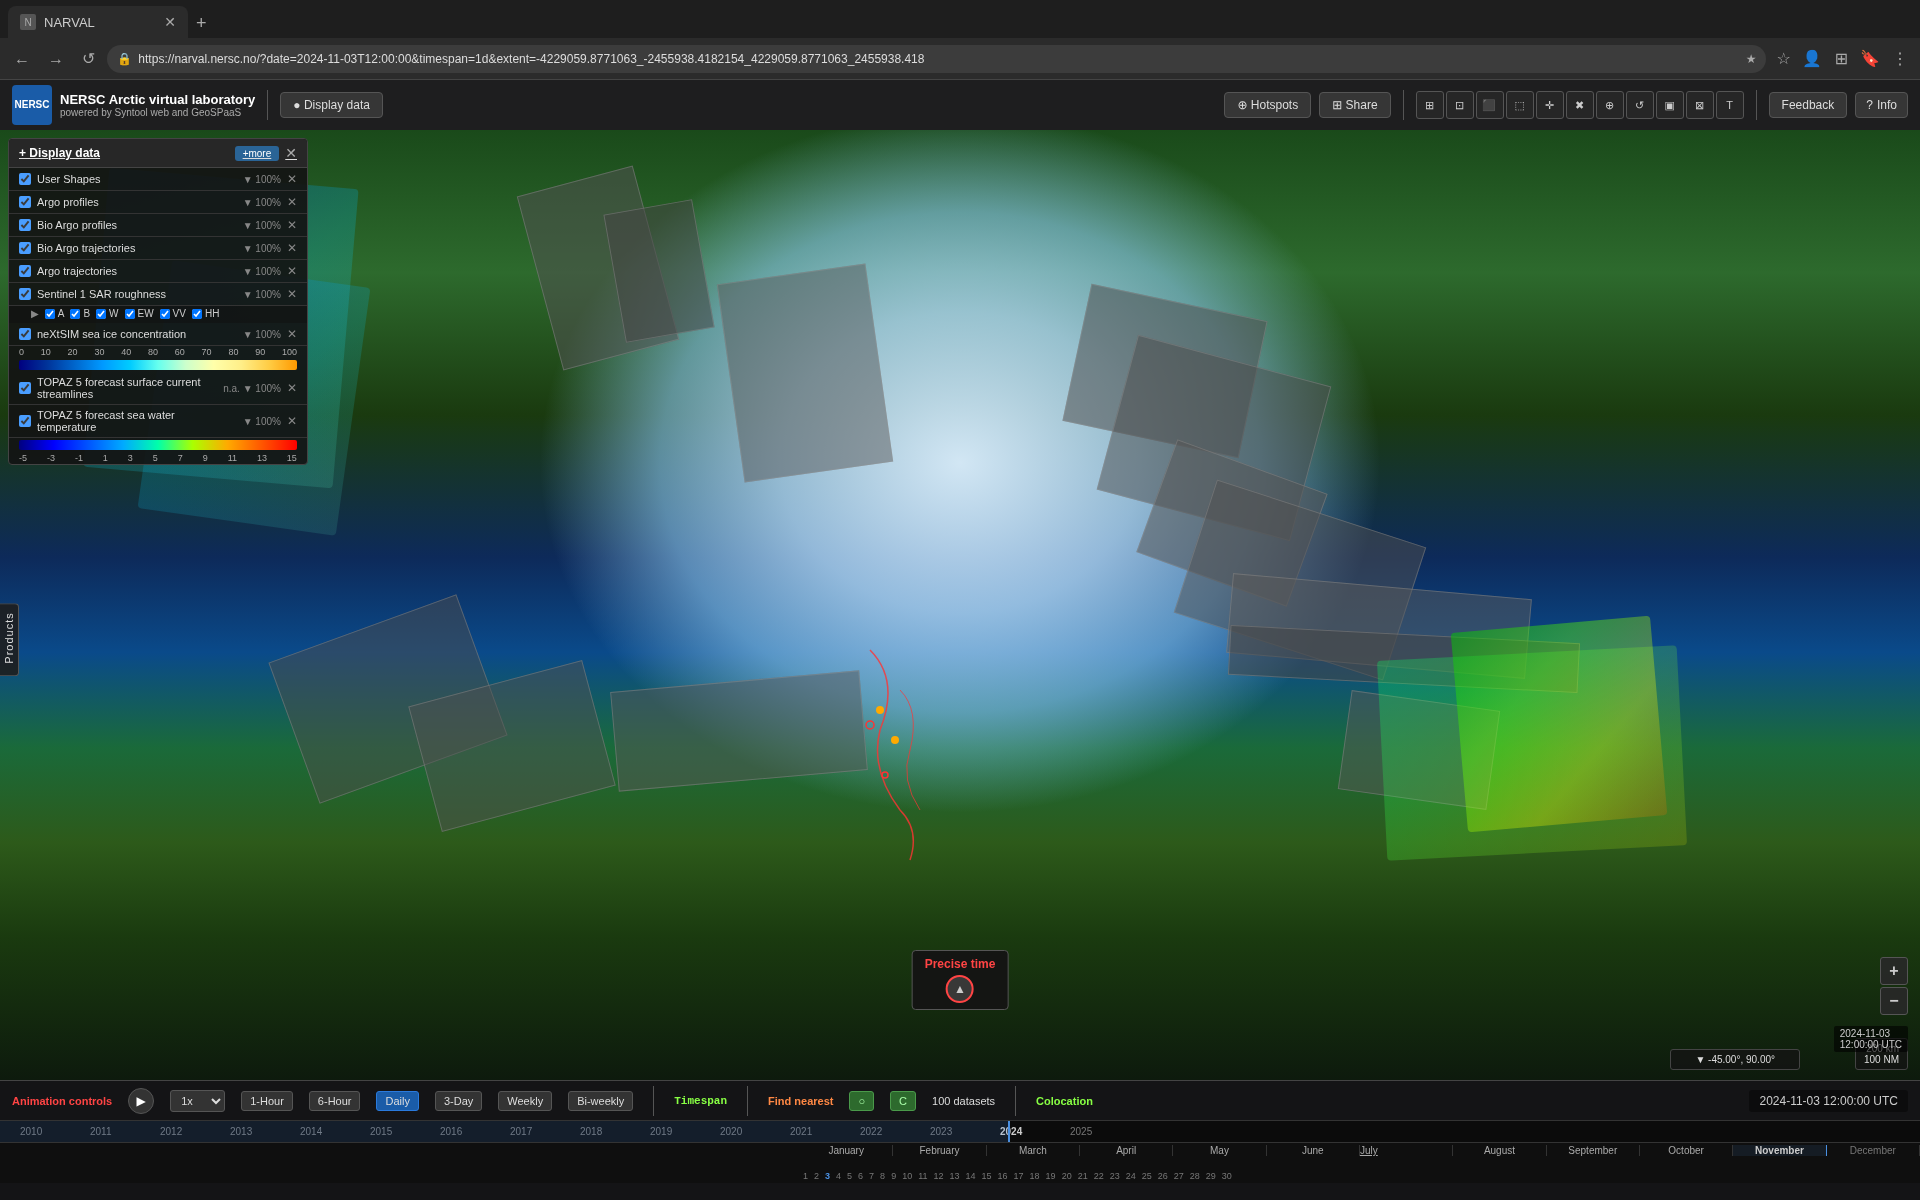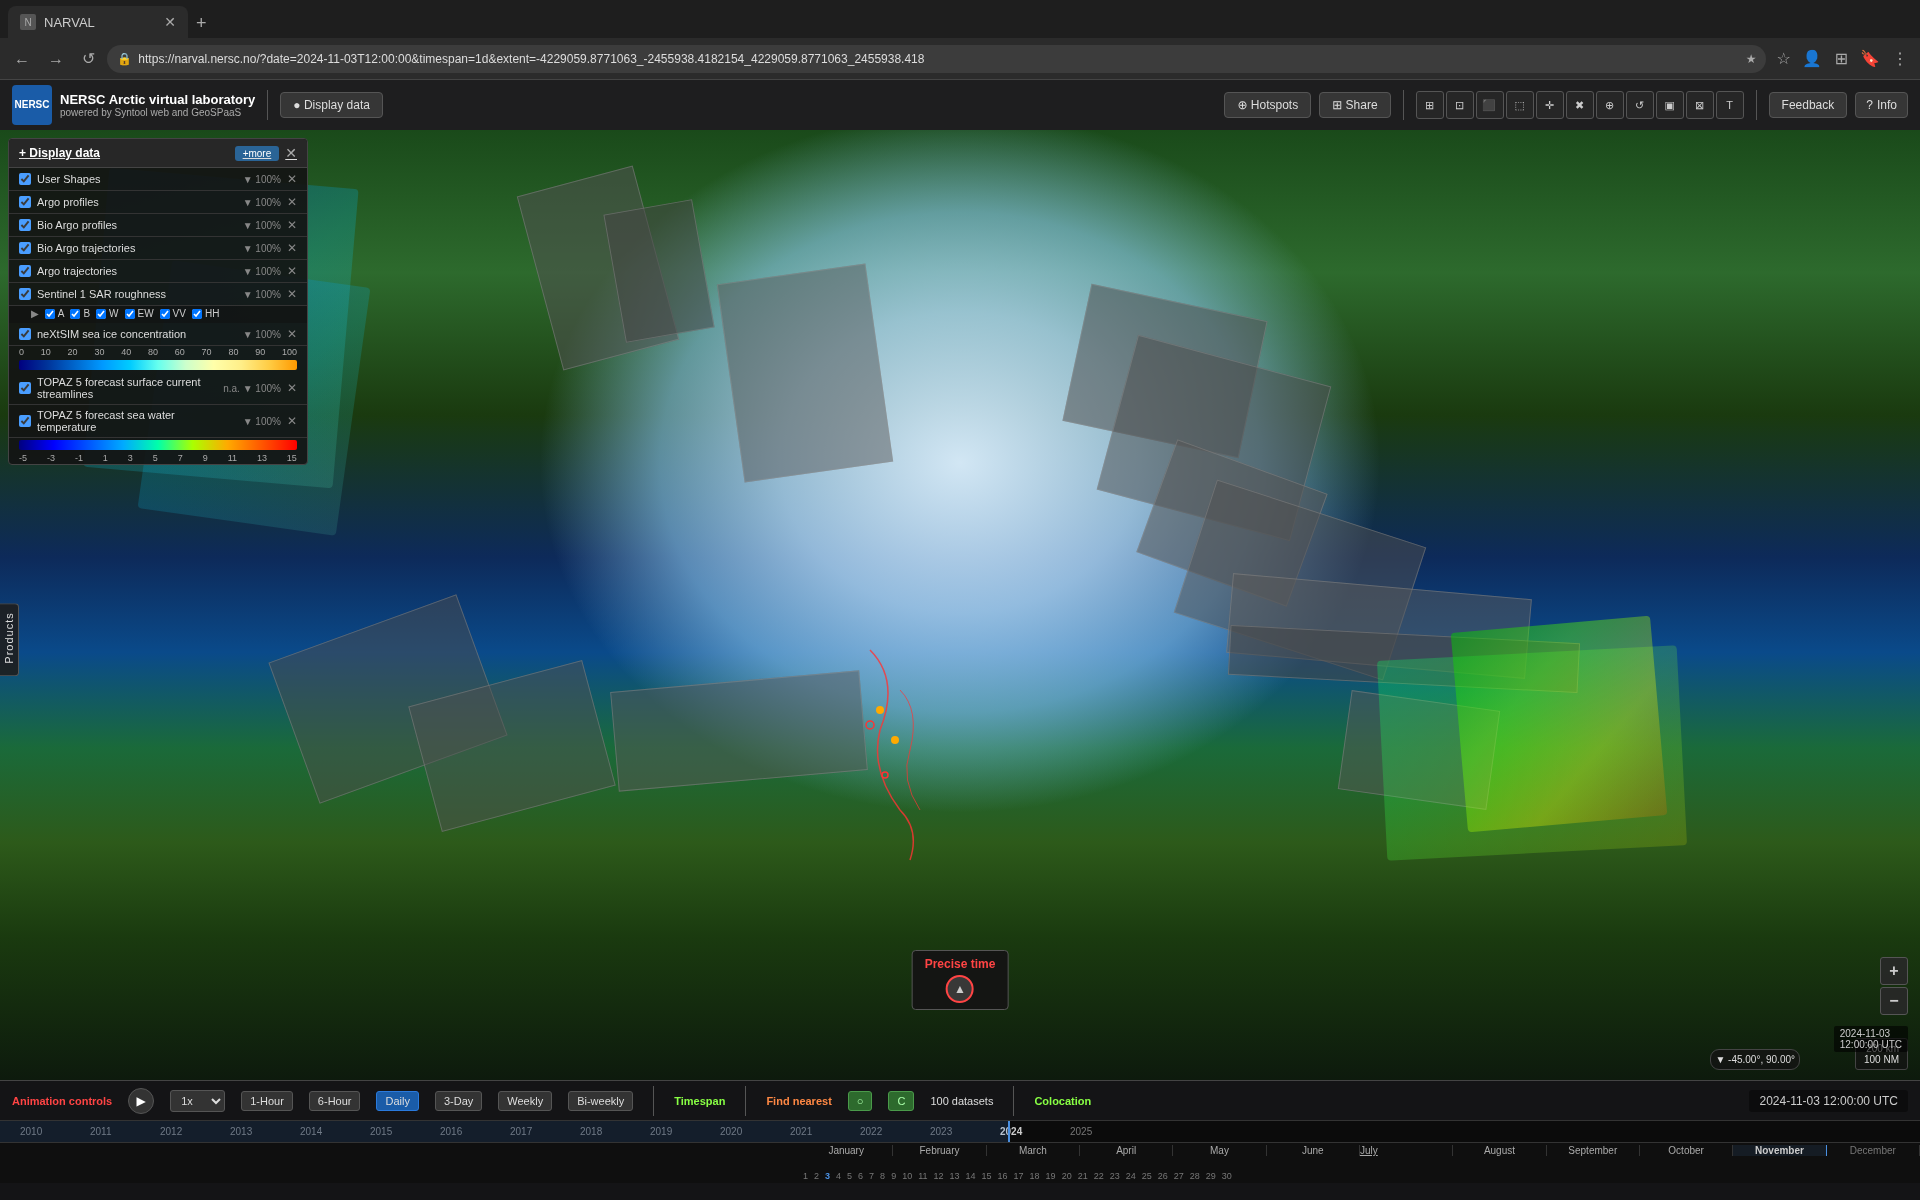--- a/index.html
+++ b/index.html
@@ -360,21 +360,21 @@
       align-items: center;
       padding: 0 12px;
       gap: 16px;
       border-bottom: 1px solid #333;
     }
     .section-label {
       font-size: 11px;
       font-weight: bold;
     }
     .anim-controls-label { color: #ff4444; }
-    .timespan-label { color: #88ff44; }
+    .timespan-label { color: #88ff44; font-family: Liberation Mono, monospace; }
     .find-nearest-label { color: #ff8844; }
     .colocation-label { color: #88ff44; }
 
     .play-btn {
       width: 26px; height: 26px;
       background: #333;
       border: 1px solid #555;
       border-radius: 50%;
       display: flex; align-items: center; justify-content: center;
       cursor: pointer;
@@ -487,22 +487,22 @@
       font-weight: bold;
     }
 
     
     .coords-display {
       position: absolute;
       bottom: 130px;
       right: 120px;
       background: rgba(20,20,20,0.8);
       border: 1px solid #444;
-      border-radius: 9px;
-      padding: 4px 4px;
+      border-radius: 3px;
+      padding: 4px 24px;
       color: #ddd;
       font-size: 10px;
     }
     .datetime-display {
       position: absolute;
       bottom: 148px;
       right: 12px;
       color: #ccc;
       font-size: 10px;
       background: rgba(0,0,0,0.6);

